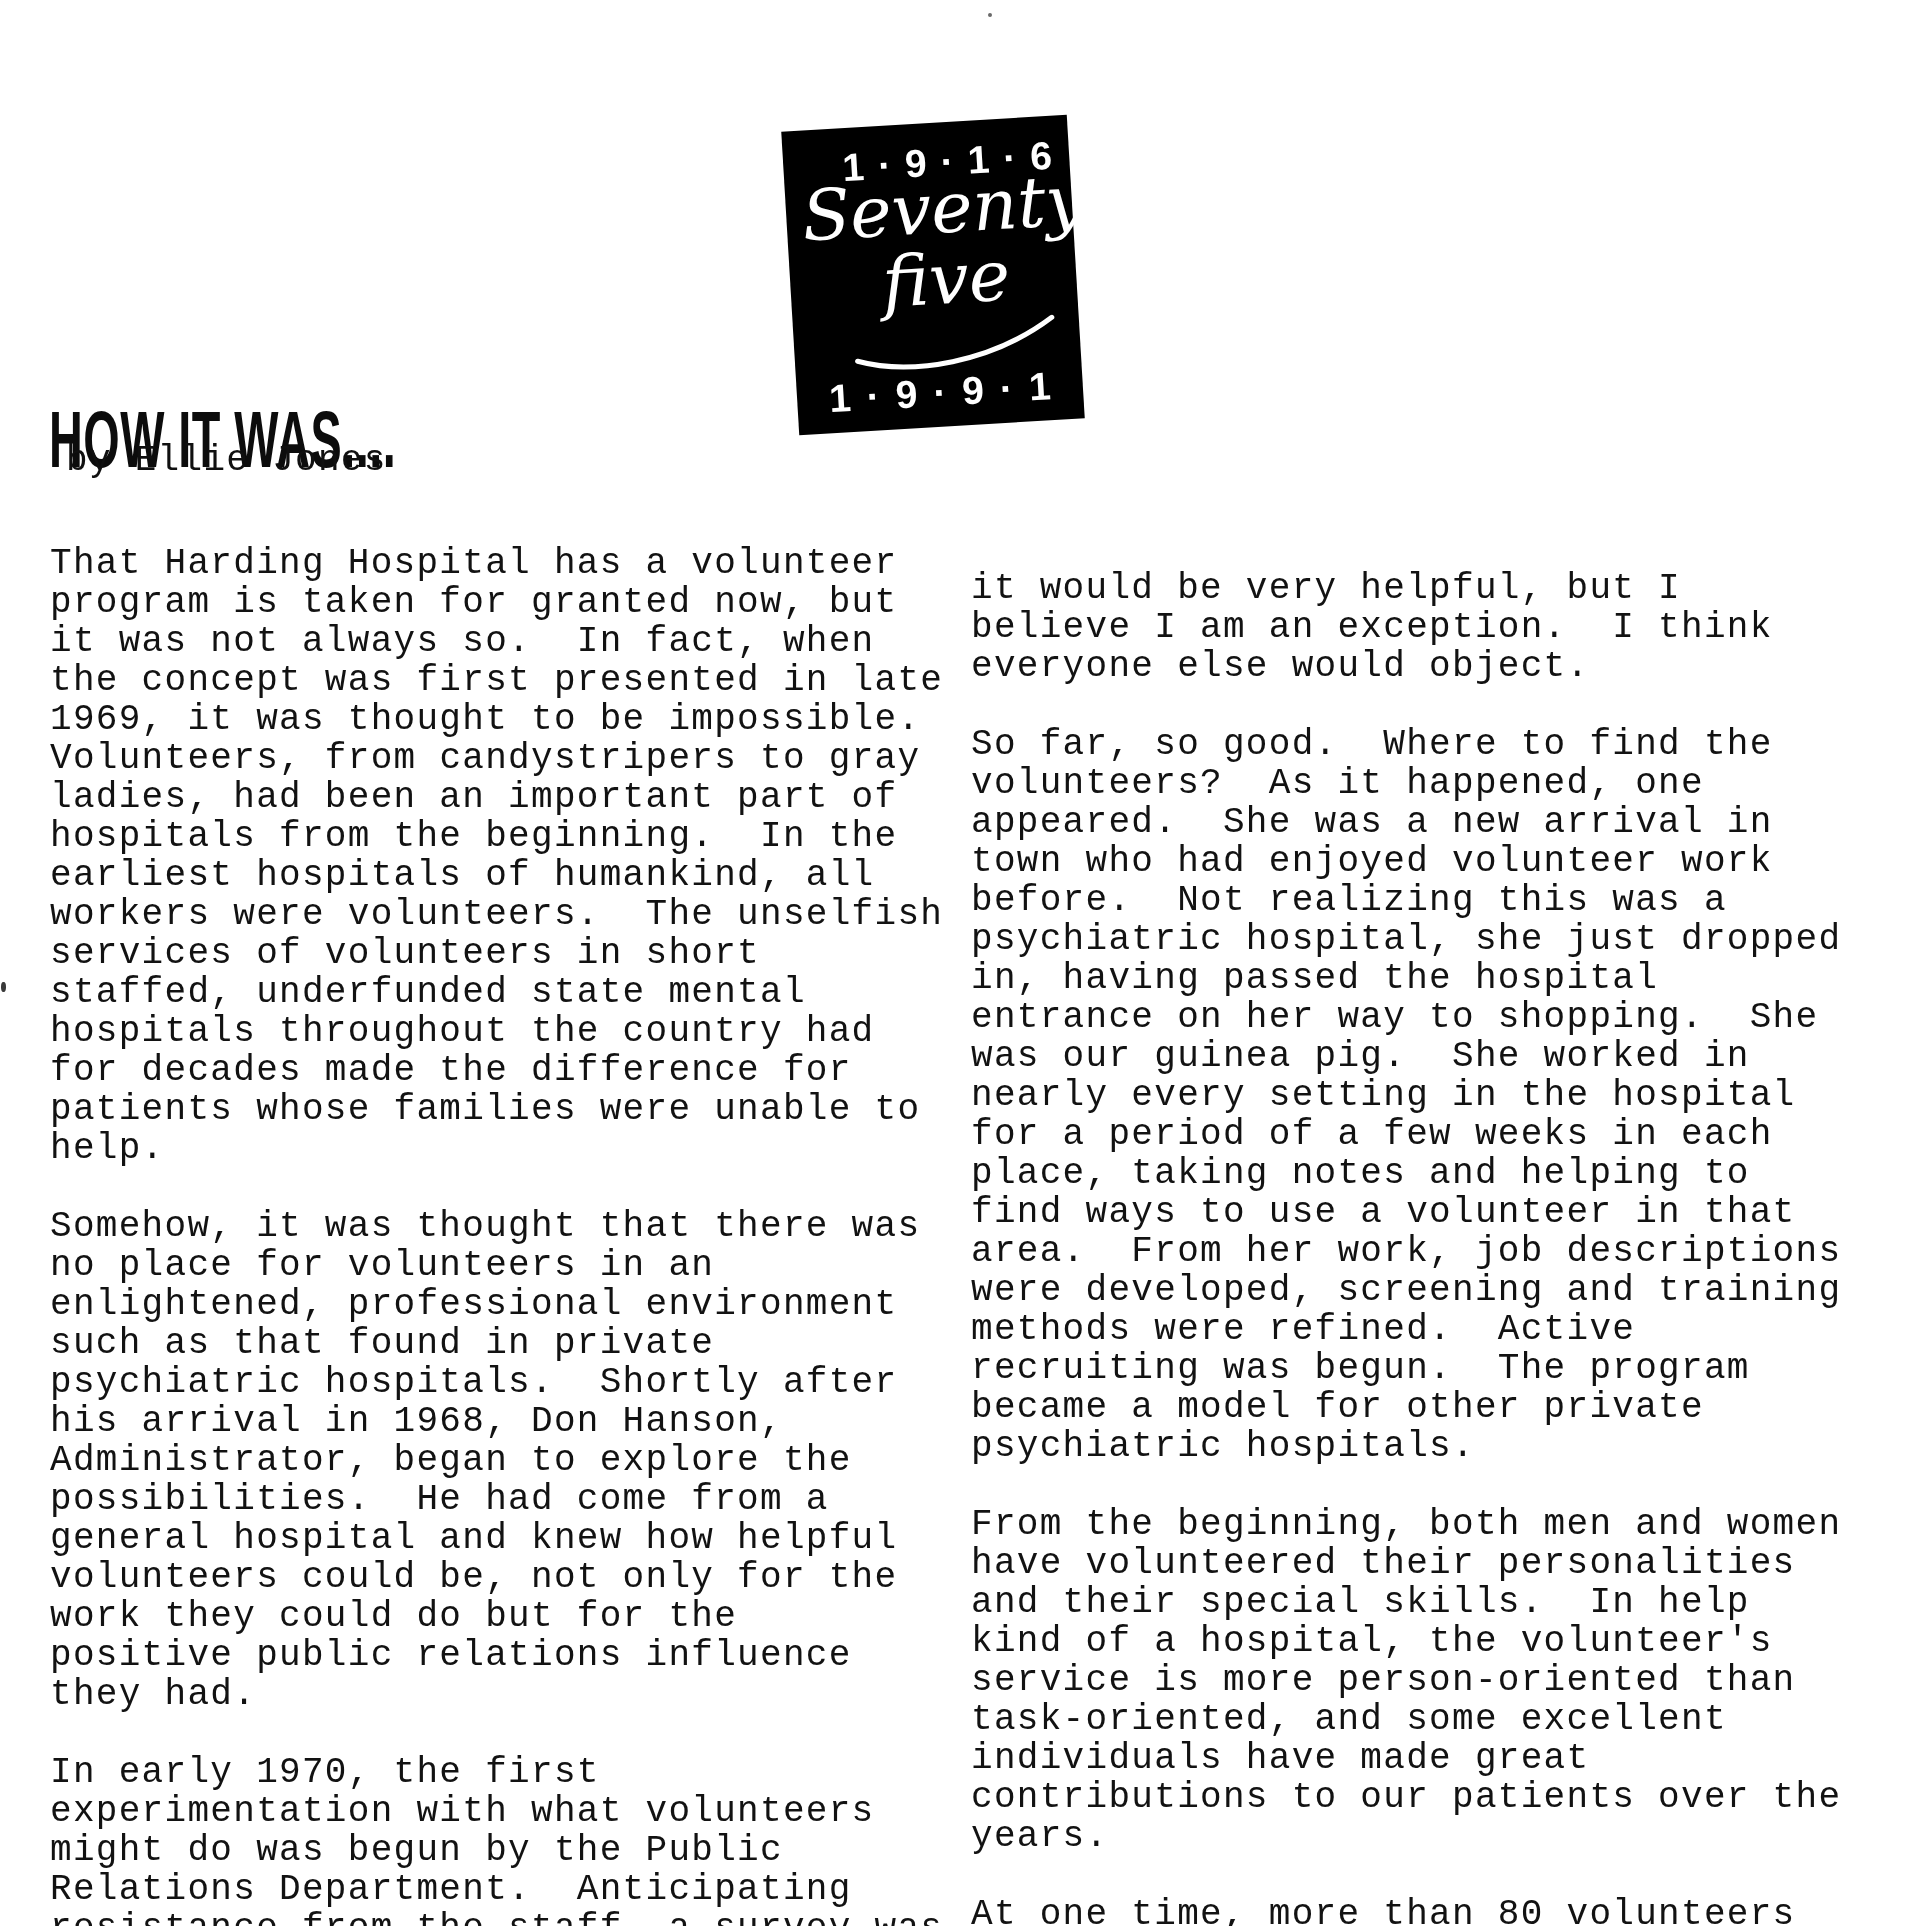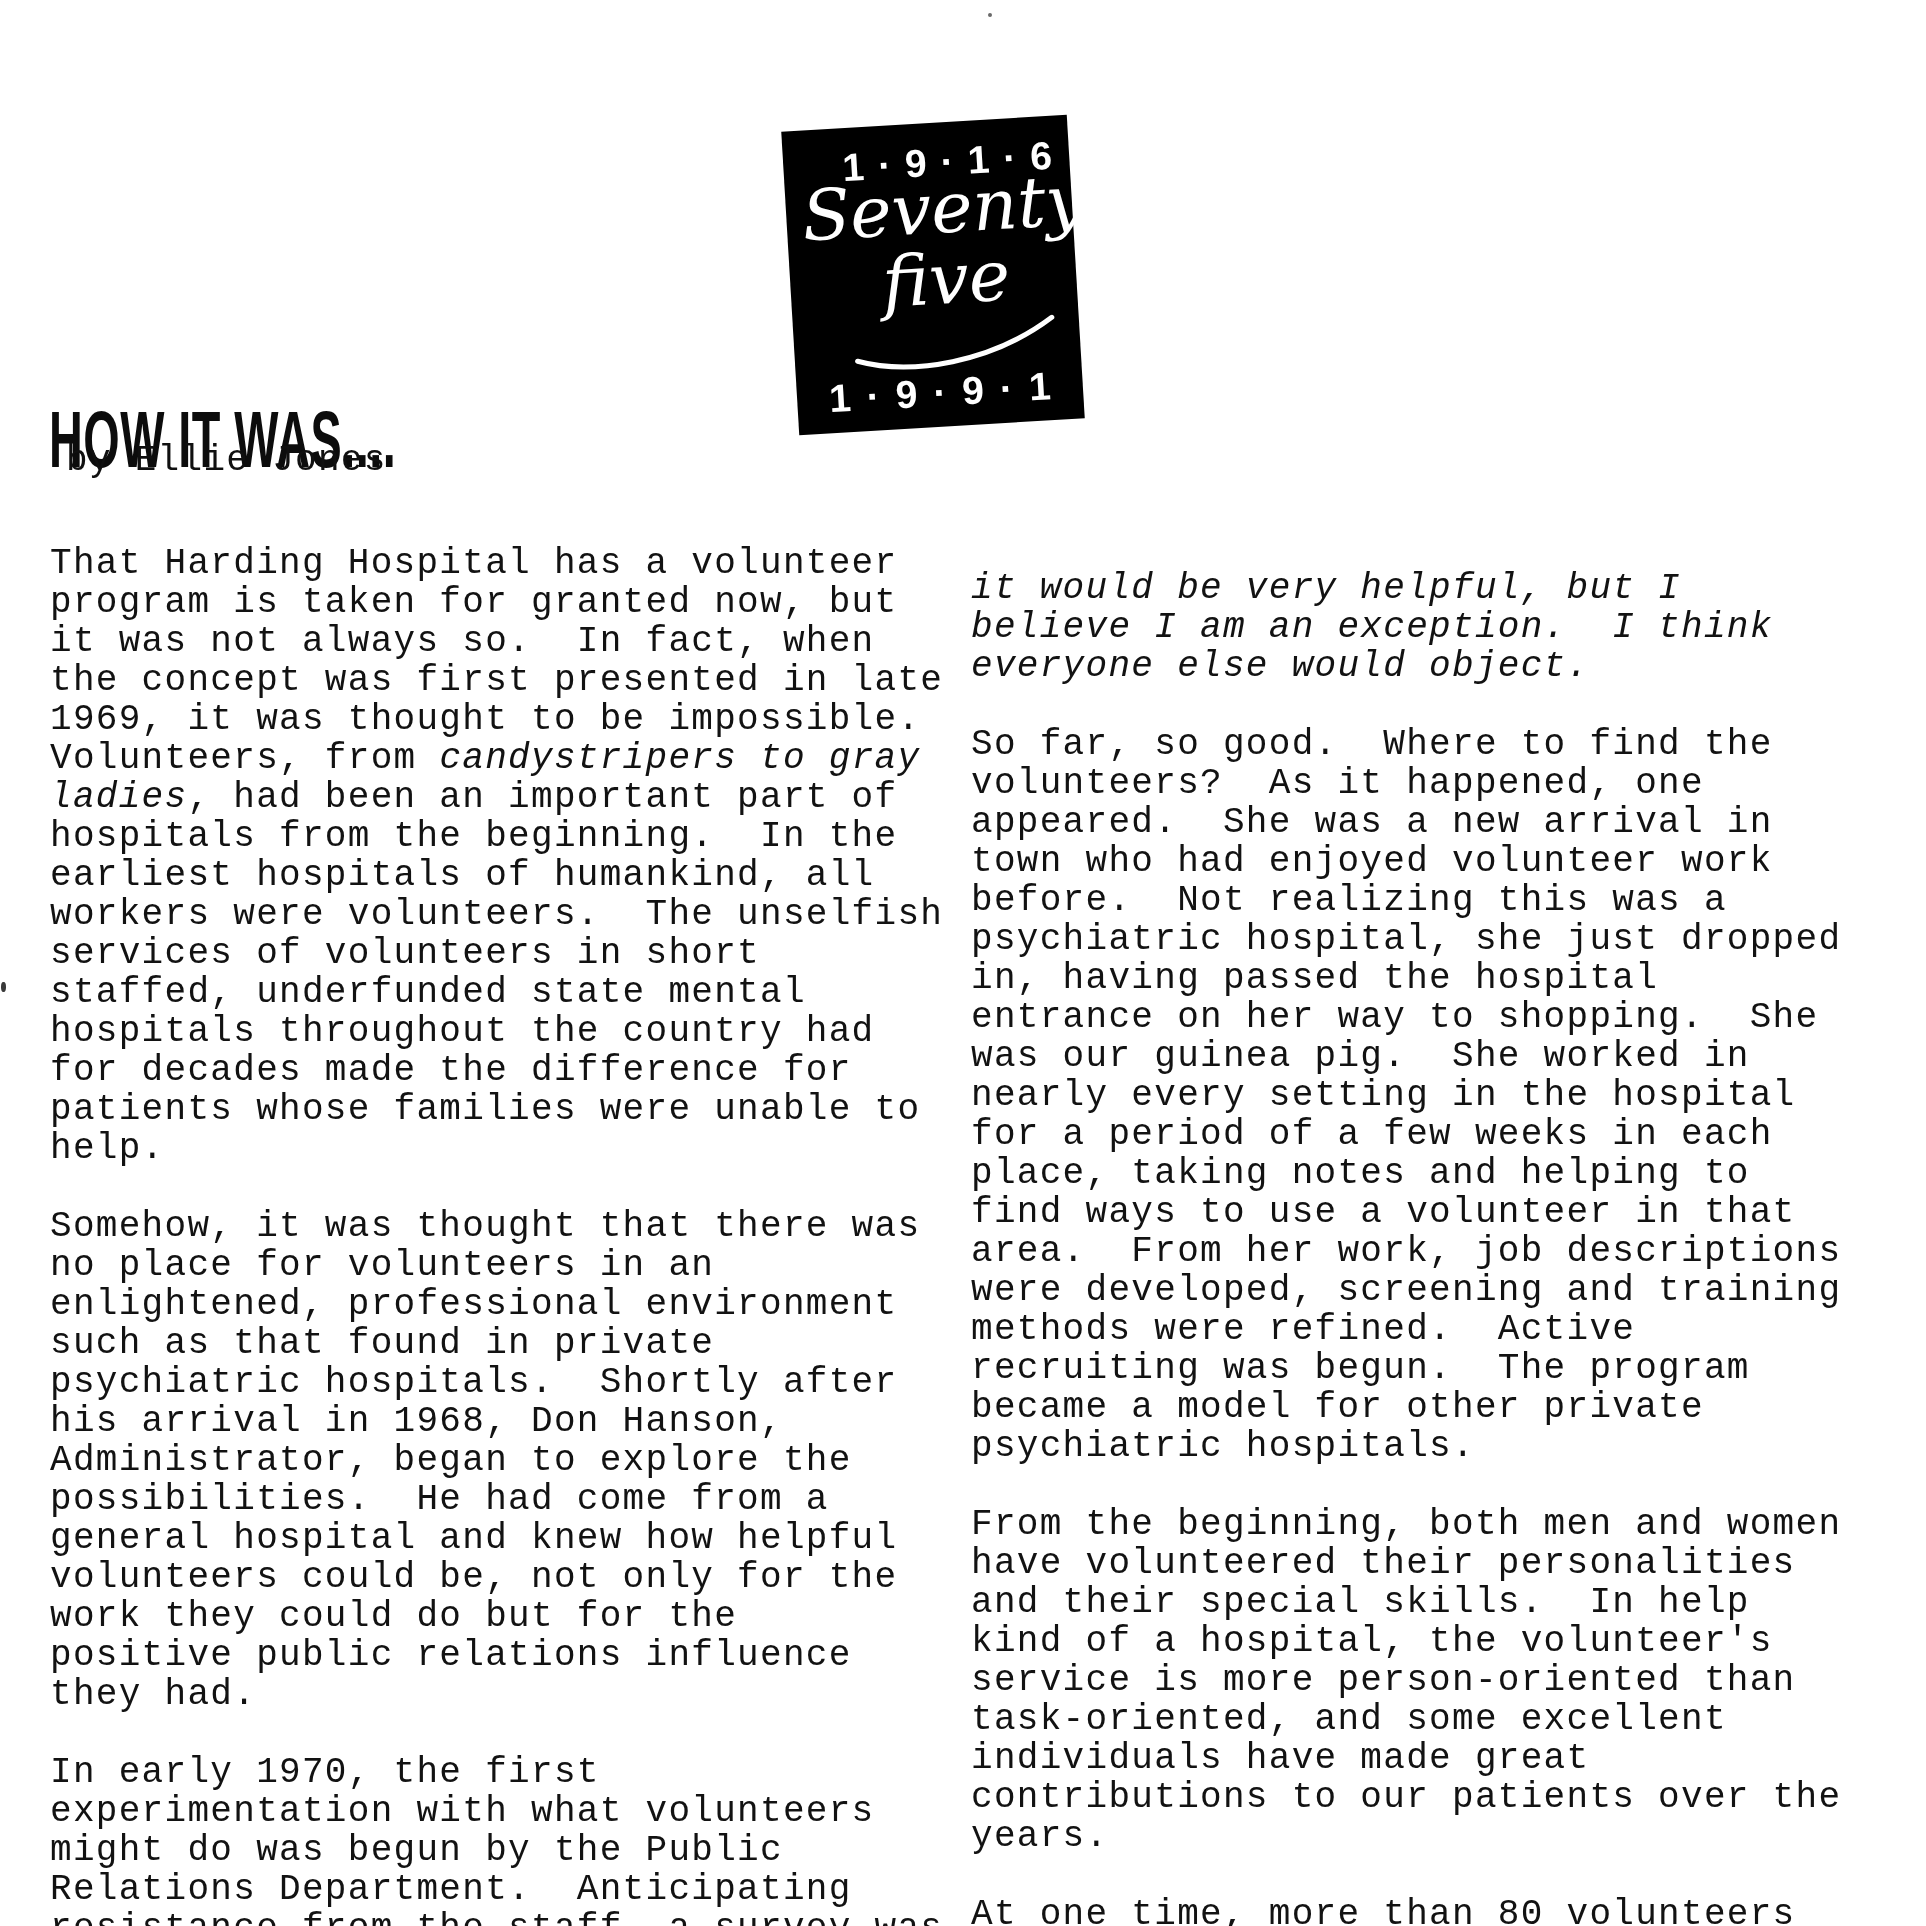--- a/index.html
+++ b/index.html
@@ -42,21 +42,21 @@
   .logo-script2 { top:122px; left:92px; }
   .logo-flourish { position:absolute; left:58px; top:195px; }
   .col {
     position:absolute;
     font-size:36px; line-height:39px; letter-spacing:1.3px;
     color:#121212; white-space:pre;
   }
   .col-left  { left:50px;  top:544px; width:936px; }
   .col-right { left:971px; top:569px; width:948px; }
   .para { margin:0 0 39px 0; }
-  .it { font-style:italic; }
+  .it { }
   .speck1 {
     position:absolute; left:0.8px; top:982px; width:5px; height:10.4px;
     background:#3a3a3a; border-radius:45%;
   }
   .speck2 {
     position:absolute; left:988px; top:13px; width:3.9px; height:3.9px;
     background:#6a6a6a; border-radius:50%;
   }
 </style>
 </head>

